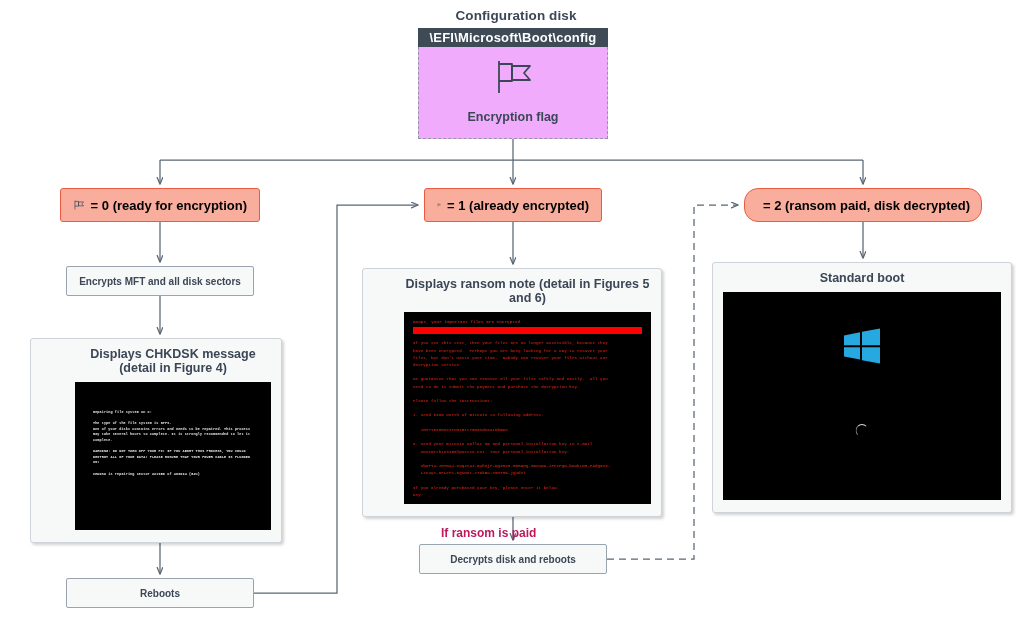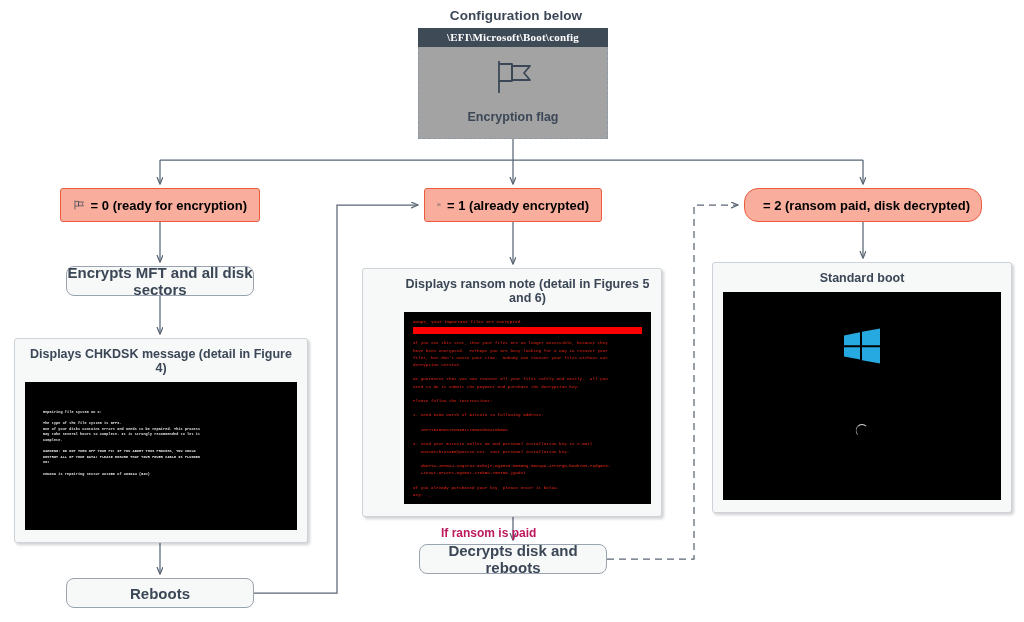--- a/index.html
+++ b/index.html
@@ -24,30 +24,30 @@
   .cfg-title {
     position: absolute; left: 406px; top: 8px; width: 220px;
     text-align: center; font-size: 13.5px; font-weight: 700; color: #3b4756;
     letter-spacing: .1px;
   }
   .cfg-card {
     left: 418px; top: 28px; width: 190px; height: 110px;
   }
   .cfg-head {
     background: #3f4a57; color: #ffffff;
-    font-family: Liberation Serif, serif;
-    font-size: 11px; font-weight: 700;
+    font-family: Liberation Sans, sans-serif;
+    font-size: 13px; font-weight: 700;
     height: 19px; line-height: 19px; text-align: center;
     letter-spacing: .2px;
     white-space: nowrap;
   }
   .cfg-body {
     border: 1.6px dashed #8d98a5;
     border-top: none;
-    background: #a3a3a3;
+    background: #f0abfc;
     height: 91px;
     position: relative;
   }
   .cfg-flagwrap { position:absolute; left:0; right:0; top:12px; display:flex; justify-content:center; }
   .cfg-caption {
     position: absolute; left: 0; right: 0; top: 63px;
     text-align: center; font-size: 12.5px; font-weight: 600; color: #3b4756;
   }
 
   
@@ -62,23 +62,23 @@
     white-space: nowrap;
   }
   #flag0 { left: 60px;  top: 188px; width: 200px; }
   #flag1 { left: 424px; top: 188px; width: 178px; }
   #flag2 { left: 744px; top: 188px; width: 238px; border-radius: 14px; }
 
   
   .procbox {
     background: #f7f8f8;
     border: 1.2px solid #9aa4b0;
-    border-radius: 8px;
+    border-radius: 2px;
     display: flex; align-items: center; justify-content: center;
-    font-size: 15px; font-weight: 600; color: #3b4756;
+    font-size: 10px; font-weight: 600; color: #3b4756;
     text-align: center;
   }
   #enc-mft { left: 66px;  top: 266px; width: 188px; height: 30px; }
   #reboots { left: 66px;  top: 578px; width: 188px; height: 30px; }
   #decrypts{ left: 419px; top: 544px; width: 188px; height: 30px; }
 
   
   .panel {
     background: #f7f8f8;
     border: 1px solid #cdd3d9;
@@ -88,21 +88,21 @@
   }
   .panel-title {
     text-align: center; font-size: 12.5px; font-weight: 700; color: #3b4756;
     margin-bottom: 7px;
   }
   .screen {
     background: #000; width: 100%; box-sizing: border-box; overflow: hidden;
     position: relative;
   }
 
-  #panel-chkdsk { left: 14px;  top: 338px; width: 294px; }
+  #panel-chkdsk { left: 30px;  top: 338px; width: 252px; padding-left: 44px; }
   #panel-chkdsk .screen { height: 148px; padding: 28px 18px 0; }
 
   #panel-ransom { left: 362px; top: 268px; width: 300px; padding-left: 41px; }
   #panel-ransom .screen { height: 192px; padding: 7px 9px 0; }
 
   #panel-boot   { left: 712px; top: 262px; width: 300px; }
   #panel-boot   .screen { height: 208px; }
 
   
   .chk {
@@ -175,21 +175,21 @@
       <path d="M513,494 L513,540" marker-end="url(#ah)"></path>
 
       <path d="M863,222 L863,258" marker-end="url(#ah)"></path>
     </g>
 
     <g fill="none" stroke="#596674" stroke-width="1.25" stroke-dasharray="7 5">
       <path d="M607,559 L694,559 L694,205 L738,205" marker-end="url(#ah)"></path>
     </g>
   </svg>
 
-  <div class="cfg-title">Configuration below</div>
+  <div class="cfg-title">Configuration disk</div>
 
   <div class="node cfg-card">
     <div class="cfg-head">\EFI\Microsoft\Boot\config</div>
     <div class="cfg-body">
       <div class="cfg-flagwrap">
         <svg width="42" height="36" viewBox="0 0 42 36">
           <g fill="none" stroke="#3b4756" stroke-width="1.8" stroke-linejoin="round">
             <line x1="7" y1="2" x2="7" y2="34"></line>
             <path d="M7,5 L20,5 L20,22 L7,22"></path>
             <path d="M20,7 L38,7 L32,14 L38,21 L20,21 Z"></path>

